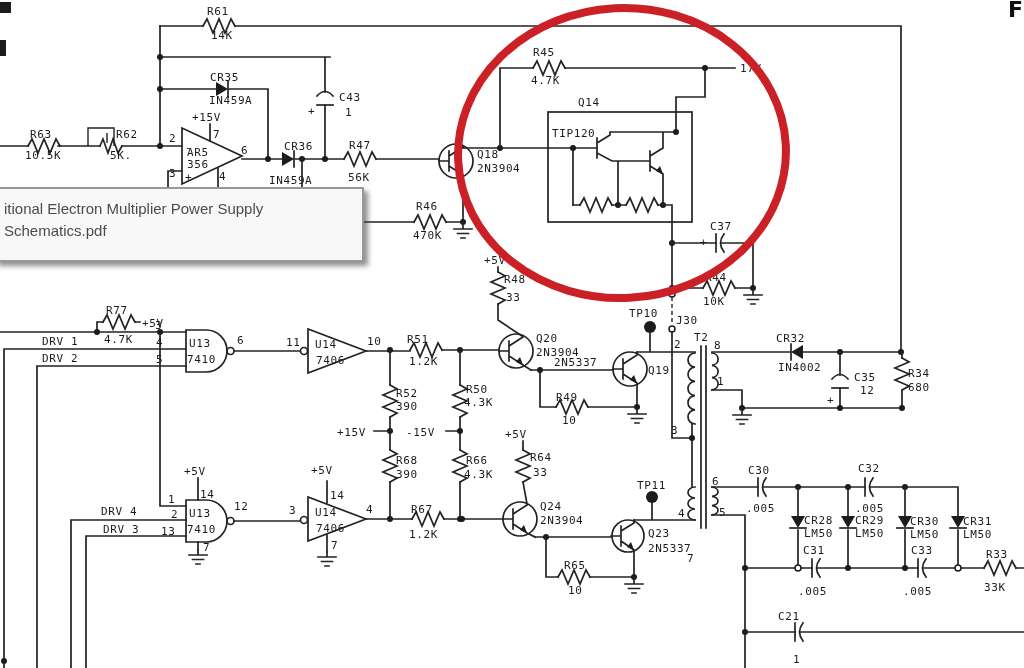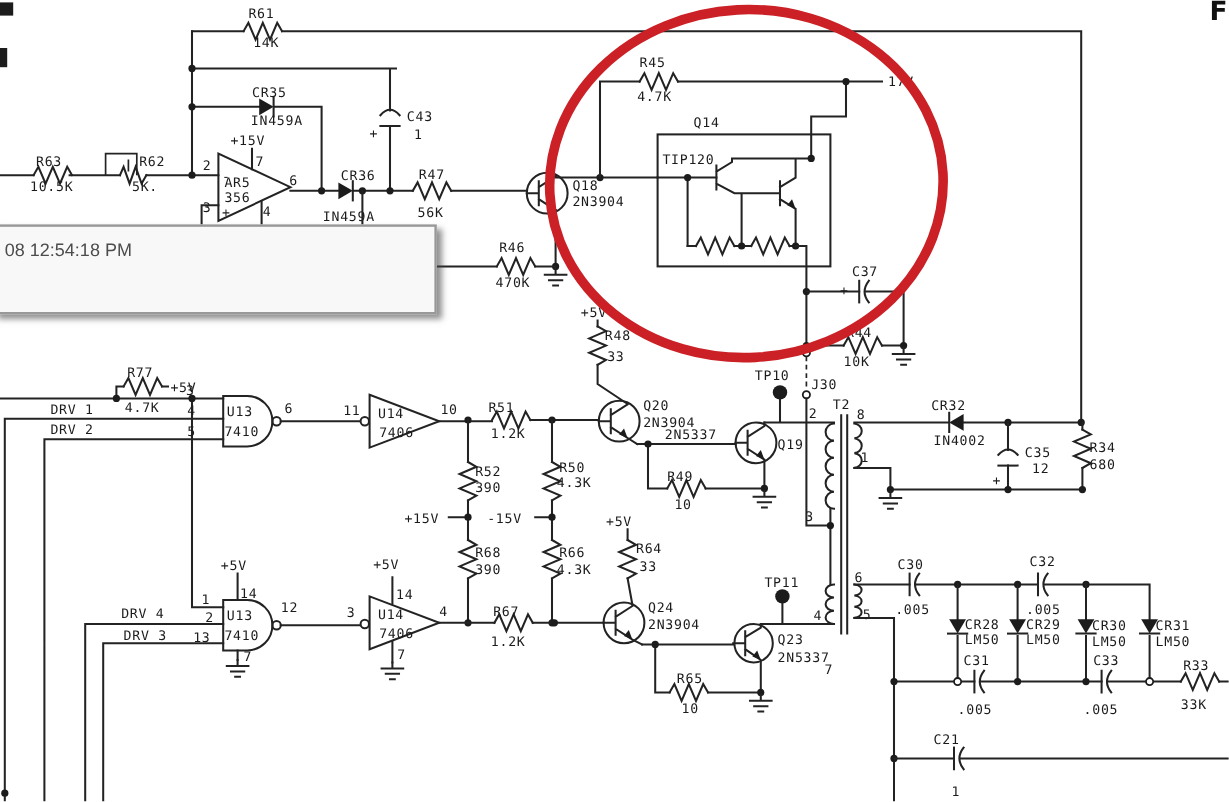--- a/index.html
+++ b/index.html
@@ -419,15 +419,15 @@
     <path class="w" d="M745,632H795M800,632H1024"></path>
     <use href="#caph" transform="translate(795,632)"></use>
     <text class="t" x="778" y="620">C21</text>
     <text class="t" x="793" y="663">1</text>
   </g>
 
   <ellipse cx="622" cy="153" rx="164" ry="145" fill="none" stroke="#cb2026" stroke-width="8" transform="rotate(-3 622 153)"></ellipse>
 </svg>
 
 <div id="tooltip">
-  <div>08 12:54:18 PM</div>
+  <div>itional Electron Multiplier Power Supply Schematics.pdf</div>
 </div>
 </div>
 
 </body></html>

